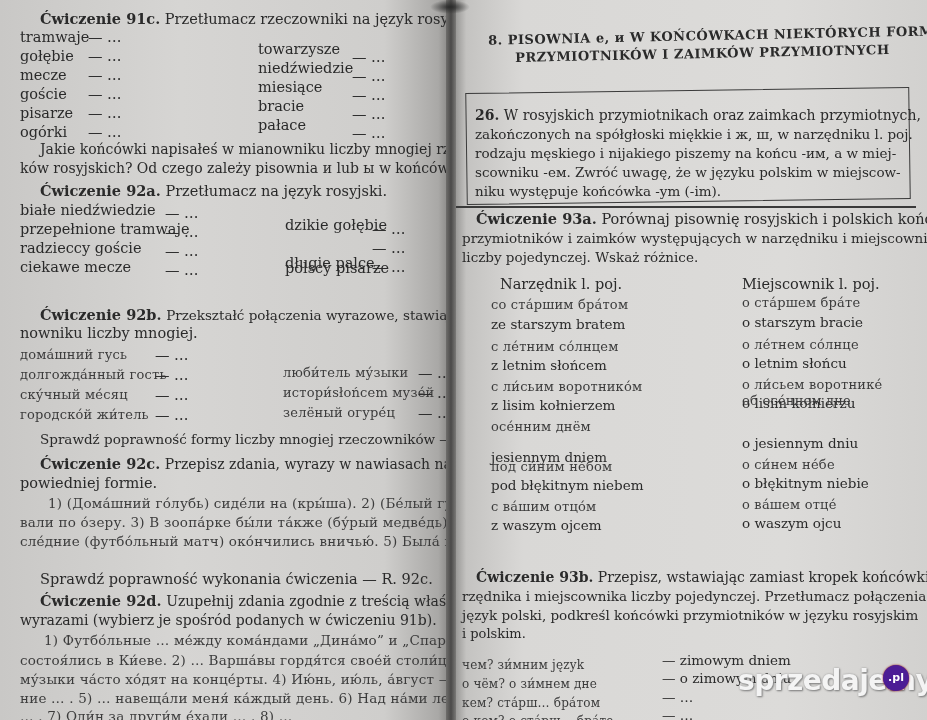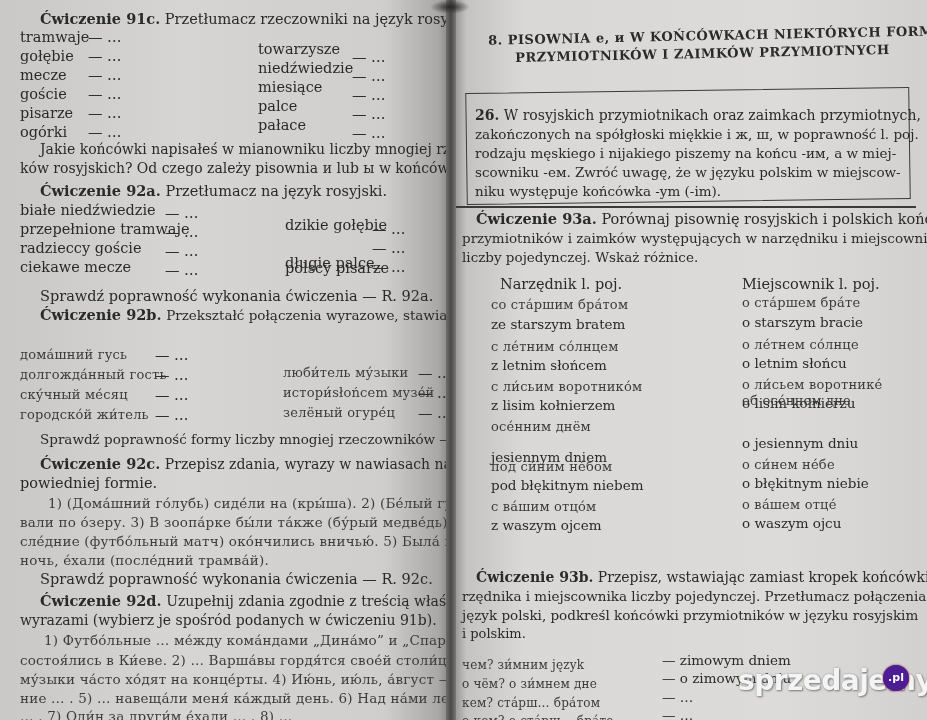--- a/index.html
+++ b/index.html
@@ -79,21 +79,21 @@
   <div class="line" style="left:20px;top:123px;"><span>ogórki</span></div>
   <div class="line" style="left:88px;top:28px;">— …</div>
   <div class="line" style="left:88px;top:47px;">— …</div>
   <div class="line" style="left:88px;top:66px;">— …</div>
   <div class="line" style="left:88px;top:85px;">— …</div>
   <div class="line" style="left:88px;top:104px;">— …</div>
   <div class="line" style="left:88px;top:123px;">— …</div>
   <div class="line" style="left:258px;top:40px;"><span>towarzysze</span></div>
   <div class="line" style="left:258px;top:59px;"><span>niedźwiedzie</span></div>
   <div class="line" style="left:258px;top:78px;"><span>miesiące</span></div>
-  <div class="line" style="left:258px;top:97px;"><span>palce</span></div>
+  <div class="line" style="left:258px;top:97px;"><span>bracie</span></div>
   <div class="line" style="left:258px;top:116px;"><span>pałace</span></div>
   <div class="line" style="left:352px;top:48px;">— …</div>
   <div class="line" style="left:352px;top:67px;">— …</div>
   <div class="line" style="left:352px;top:86px;">— …</div>
   <div class="line" style="left:352px;top:105px;">— …</div>
   <div class="line" style="left:352px;top:124px;">— …</div>
   <div class="line" style="left:40px;top:140px;font-size:14px;">Jakie końcówki napisałeś w mianowniku liczby mnogiej rzeczowni-</div>
   <div class="line" style="left:20px;top:159px;font-size:14px;">ków rosyjskich? Od czego zależy pisownia и lub ы w końcówce?</div>
 
   <div class="line" style="left:40px;top:182px;">
@@ -107,26 +107,26 @@
   <div class="line" style="left:165px;top:204px;">— …</div>
   <div class="line" style="left:165px;top:223px;">— …</div>
   <div class="line" style="left:165px;top:242px;">— …</div>
   <div class="line" style="left:165px;top:261px;">— …</div>
   <div class="line" style="left:285px;top:216px;">dzikie gołębie</div>
   <div class="line" style="left:285px;top:235px;margin-top:24px;">polscy pisarze</div>
   <div class="line" style="left:285px;top:254px;">długie palce</div>
   <div class="line" style="left:372px;top:220px;">— …</div>
   <div class="line" style="left:372px;top:239px;">— …</div>
   <div class="line" style="left:372px;top:258px;">— …</div>
-  <div class="line" style="left:40px;top:287px;">Sprawdź poprawność wykonania ćwiczenia — R. 92a.</div>
 
   <div class="line" style="left:40px;top:306px;">
     <span class="ex-title">Ćwiczenie 92b.</span>
     <span style="font-size:13.5px">Przekształć połączenia wyrazowe, stawiając je w mia-</span>
   </div>
+  <div class="line" style="left:20px;top:324px;">nowniku liczby mnogiej.</div>
   <div class="line cyr" style="left:20px;top:346px;font-size:13px;">дома́шний гусь</div>
   <div class="line cyr" style="left:20px;top:366px;font-size:13px;">долгожда́нный гость</div>
   <div class="line cyr" style="left:20px;top:386px;font-size:13px;">ску́чный ме́сяц</div>
   <div class="line cyr" style="left:20px;top:406px;font-size:13px;">городско́й жи́тель</div>
   <div class="line" style="left:155px;top:346px;">— …</div>
   <div class="line" style="left:155px;top:366px;">— …</div>
   <div class="line" style="left:155px;top:386px;">— …</div>
   <div class="line" style="left:155px;top:406px;">— …</div>
   <div class="line cyr" style="left:283px;top:364px;font-size:13px;">люби́тель му́зыки</div>
   <div class="line cyr" style="left:283px;top:384px;font-size:13px;">истори́słońcem музе́й</div>
@@ -137,21 +137,20 @@
   <div class="line" style="left:40px;top:430px;font-size:13.5px;">Sprawdź poprawność formy liczby mnogiej rzeczowników — R. 92b.</div>
 
   <div class="line" style="left:40px;top:455px;">
     <span class="ex-title">Ćwiczenie 92c.</span>
     <span style="font-size:14px">Przepisz zdania, wyrazy w nawiasach napisz w od-</span>
   </div>
   <div class="line" style="left:20px;top:474px;">powiedniej formie.</div>
   <div class="line cyr" style="left:48px;top:494px;font-size:13.5px;">1) (Дома́шний го́лубь) сиде́ли на (кры́ша). 2) (Бе́лый гусь) пла-</div>
   <div class="line cyr" style="left:20px;top:513px;font-size:13.5px;">вали по о́зеру. 3) В зоопа́рке бы́ли та́кже (бу́рый медве́дь). 4) По-</div>
   <div class="line cyr" style="left:20px;top:532px;font-size:13.5px;">сле́дние (футбо́льный матч) око́нчились вничью́. 5) Была́ глубо́кая</div>
-  <div class="line cyr" style="left:20px;top:551px;font-size:13.5px;">ночь, е́хали (после́дний трамва́й).</div>
   <div class="line" style="left:40px;top:570px;">Sprawdź poprawność wykonania ćwiczenia — R. 92c.</div>
 
   <div class="line" style="left:40px;top:592px;">
     <span class="ex-title">Ćwiczenie 92d.</span>
     <span style="font-size:14px">Uzupełnij zdania zgodnie z treścią właściwymi</span>
   </div>
   <div class="line" style="left:20px;top:611px;font-size:14px;">wyrazami (wybierz je spośród podanych w ćwiczeniu 91b).</div>
   <div class="line cyr" style="left:44px;top:631px;font-size:13.5px;">1) Футбо́льные … ме́жду кома́ндами „Дина́мо” и „Спарта́к”</div>
   <div class="line cyr" style="left:20px;top:651px;font-size:13.5px;">состоя́лись в Ки́еве. 2) … Варша́вы гордя́тся свое́й столи́цей. 3) …</div>
   <div class="line cyr" style="left:20px;top:670px;font-size:13.5px;">му́зыки ча́сто хо́дят на конце́рты. 4) Ию́нь, ию́ль, а́вгуст — э́то ле́т-</div>
@@ -165,21 +164,21 @@
 <div class="page page-right"></div>
 
 <div class="heading" style="left:488px;top:28px;">8. PISOWNIA е, и W KOŃCÓWKACH NIEKTÓRYCH FORM</div>
 <div class="heading" style="left:515px;top:46px;">PRZYMIOTNIKÓW I ZAIMKÓW PRZYMIOTNYCH</div>
 
 <div class="rule-box"></div>
 <div class="line" style="left:475px;top:106px;font-size:14px;">
   <span class="b">26.</span>
   <span>W rosyjskich przymiotnikach oraz zaimkach przymiotnych,</span>
 </div>
-<div class="line" style="left:475px;top:125px;font-size:13.5px;">zakończonych na spółgłoski miękkie i ж, ш, w poprawność l. poj.</div>
+<div class="line" style="left:475px;top:125px;font-size:13.5px;">zakończonych na spółgłoski miękkie i ж, ш, w narzędniku l. poj.</div>
 <div class="line" style="left:475px;top:144px;font-size:13.5px;">rodzaju męskiego i nijakiego piszemy na końcu -им, a w miej-</div>
 <div class="line" style="left:475px;top:163px;font-size:13.5px;">scowniku -ем. Zwróć uwagę, że w języku polskim w miejscow-</div>
 <div class="line" style="left:475px;top:182px;font-size:13.5px;">niku występuje końcówka -ym (-im).</div>
 <div class="rule-line2"></div>
 
 <div class="line" style="left:476px;top:210px;">
   <span class="ex-title">Ćwiczenie 93a.</span>
   <span>Porównaj pisownię rosyjskich i polskich końcówek</span>
 </div>
 <div class="line" style="left:462px;top:229px;font-size:13.5px;">przymiotników i zaimków występujących w narzędniku i miejscowniku</div>

